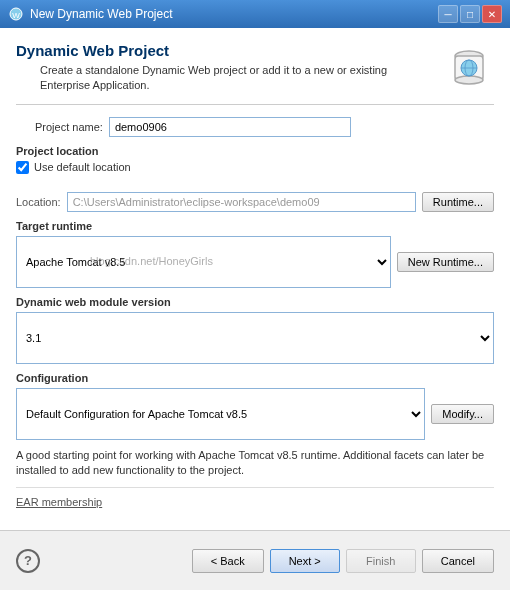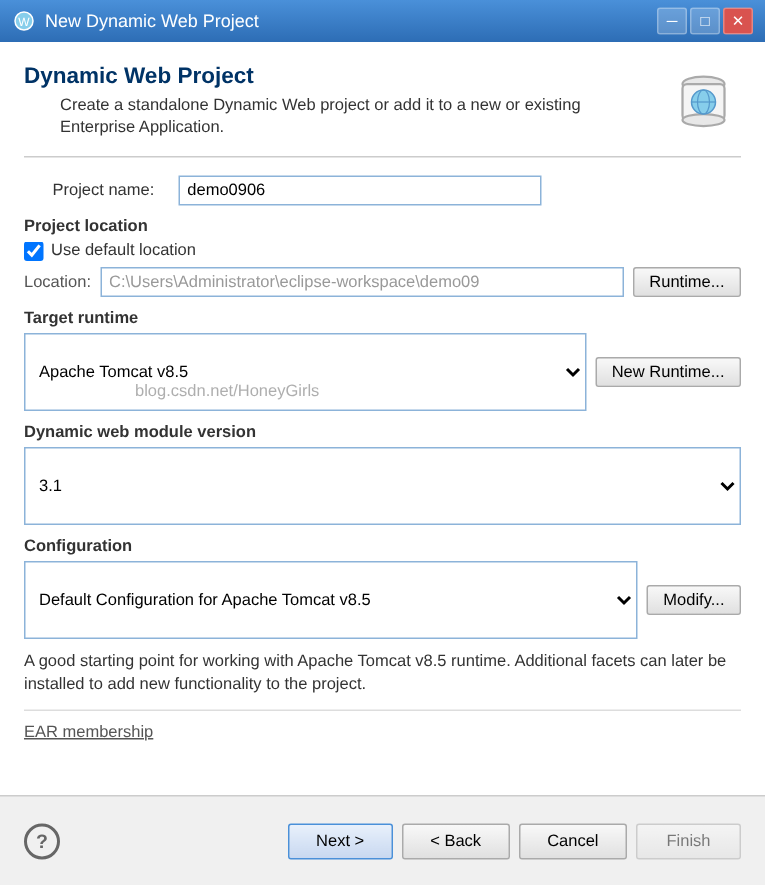--- a/index.html
+++ b/index.html
@@ -97,21 +97,21 @@
       margin-bottom: 8px;
     }
     .field-label {
       font-size: 11px;
       color: #333;
       margin-bottom: 3px;
     }
     .field-inline {
       display: flex;
       align-items: center;
-      gap: 16px;
+      gap: 6px;
       padding-left: 19px;
     }
     .field-inline .field-label {
       margin-bottom: 0;
       white-space: nowrap;
     }
     input[type="text"] {
       border: 1px solid #8cb3d9;
       padding: 3px 5px;
       font-size: 11px;
@@ -130,21 +130,21 @@
       font-size: 11px;
       font-weight: bold;
       color: #333;
       margin-bottom: 4px;
     }
 
     .checkbox-row {
       display: flex;
       align-items: center;
       gap: 5px;
-      margin-bottom: 4px;
+      margin-bottom: 18px;
     }
     input[type="checkbox"] {
       width: 13px;
       height: 13px;
       cursor: pointer;
     }
     .checkbox-label {
       font-size: 11px;
       color: #333;
     }
@@ -371,22 +371,22 @@
 
     <div class="ear-section">EAR membership</div>
 
   </div>
 
   <div class="bottom-bar">
     <div class="bottom-left">
       <div class="help-btn">?</div>
     </div>
     <div class="bottom-right">
+      <button class="nav-btn">&lt; Back</button>
       <button class="nav-btn primary">Next &gt;</button>
-      <button class="nav-btn">&lt; Back</button>
+      <button class="nav-btn" style="opacity:0.5; cursor:default;">Finish</button>
       <button class="nav-btn">Cancel</button>
-      <button class="nav-btn" style="opacity:0.5; cursor:default;">Finish</button>
     </div>
   </div>
 
   <div class="watermark">blog.csdn.net/HoneyGirls</div>
 
 </div>
 
 </body></html>

